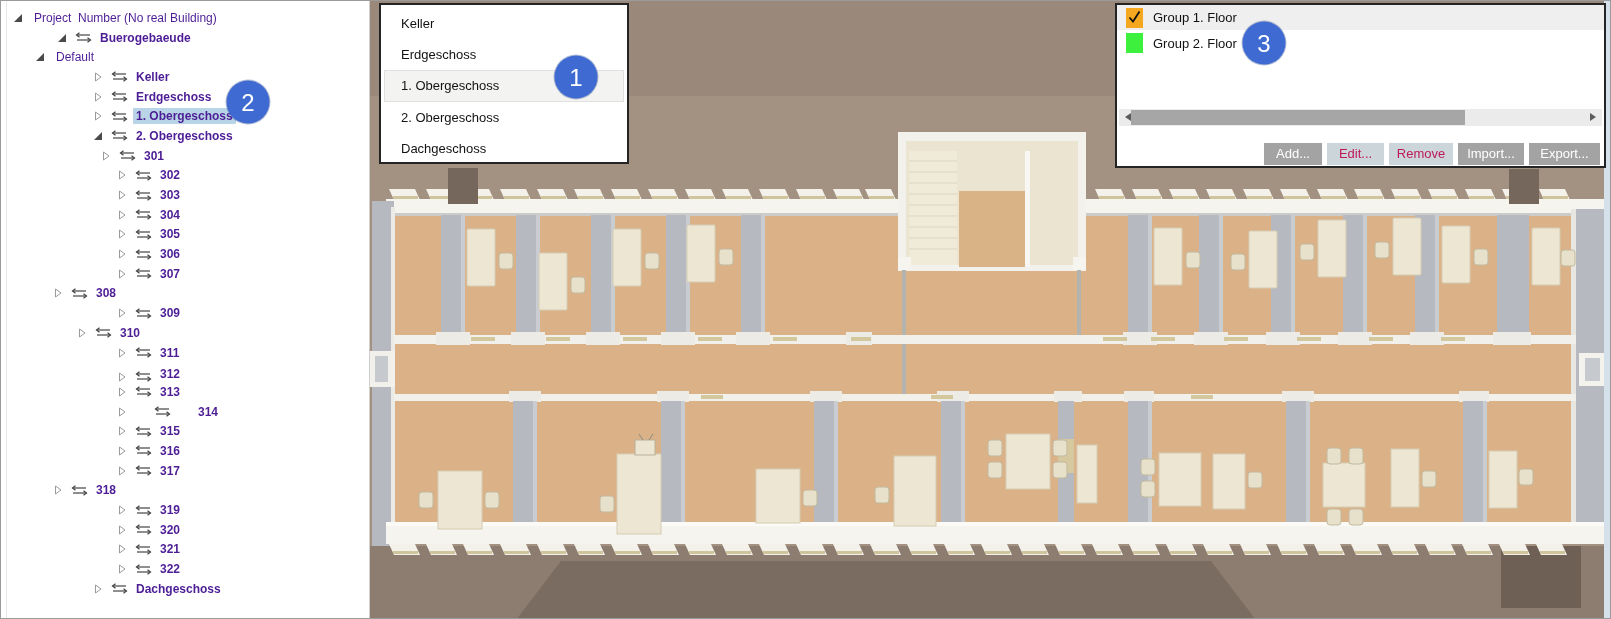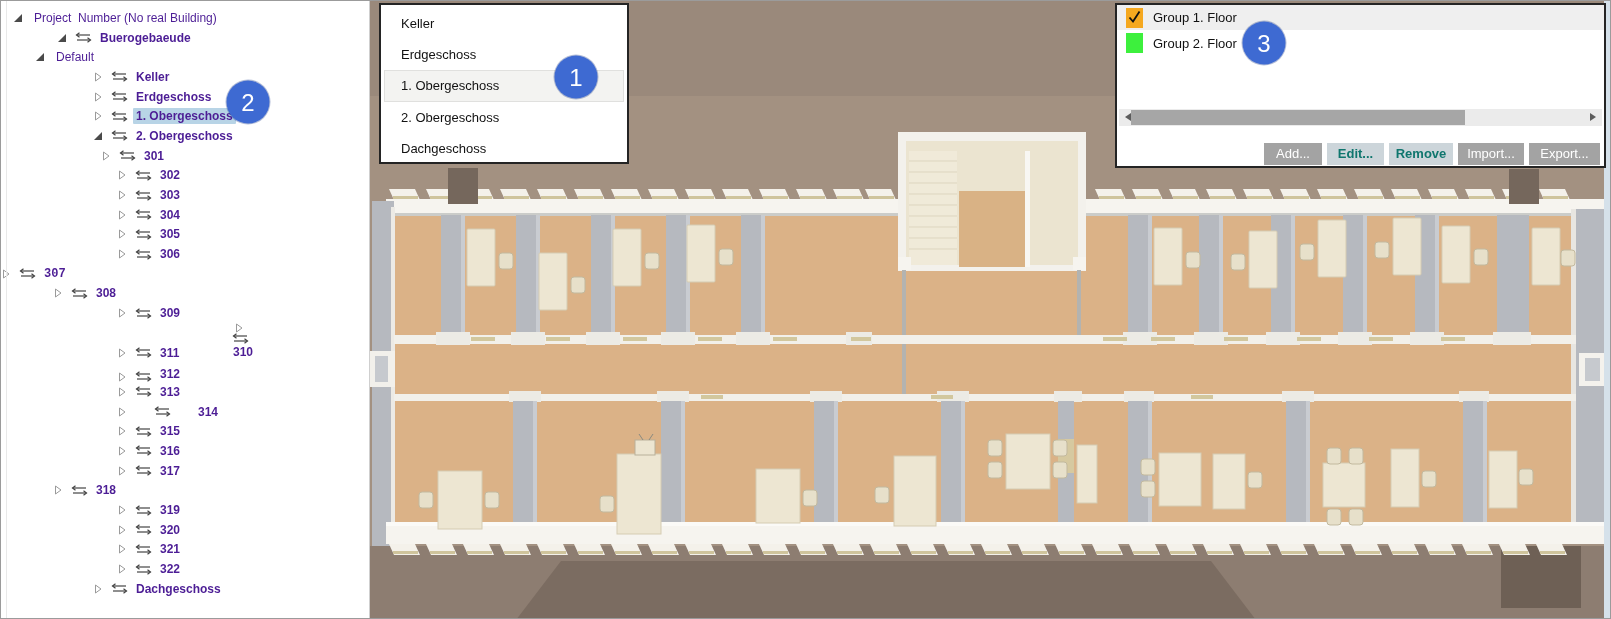--- a/index.html
+++ b/index.html
@@ -36,21 +36,21 @@
   .grow.hl{background:#efefef;}
   .gcheck{width:17px;height:20px;margin-left:9px;margin-right:10px;flex:0 0 auto;
     display:flex;align-items:center;justify-content:center;}
   .glabel{font-size:13px;color:#111;}
   .gscroll{position:absolute;left:2px;right:2px;top:104px;height:17px;background:#ebebeb;}
   .garrow-left{position:absolute;left:2px;top:4px;width:0;height:0;border:4px solid transparent;border-right:6px solid #5c5c5c;}
   .garrow-right{position:absolute;right:2px;top:4px;width:0;height:0;border:4px solid transparent;border-left:6px solid #5c5c5c;}
   .gthumb{position:absolute;left:12px;top:1px;bottom:1px;width:334px;background:#a6a6a6;}
   .gbuttons{position:absolute;right:4px;bottom:1px;display:flex;gap:5px;}
   .gbtn{height:22px;line-height:22px;text-align:center;font-size:13px;color:#fff;background:#a3a3a3;cursor:default;}
-  .gbtn.disabled{background:#ccd5da;color:#0f766e;font-weight:bold;}
+  .gbtn.disabled{background:#ccd5da;color:#be185d;}
 
   
   .callout{position:absolute;width:43px;height:43px;border-radius:50%;background:#3e6ad2;
     color:#fff;display:flex;align-items:center;justify-content:center;font-size:24px;
     transform:translate(-50%,-50%);z-index:3;box-shadow:0 0 0 1px rgba(38,66,140,.35);}
 </style>
 </head>
 <body>
 
 <div class="screenshot">
@@ -480,21 +480,21 @@
           <span class="swapicon">
             <svg width="17" height="11" viewBox="0 0 17 11">
               <path d="M4.5 0.8 L1.5 3 L4.5 5.2" fill="none" stroke="#444" stroke-width="1.2"></path>
               <line x1="1.8" y1="3" x2="15" y2="3" stroke="#444" stroke-width="1.2"></line>
               <path d="M12.5 5.8 L15.5 8 L12.5 10.2" fill="none" stroke="#444" stroke-width="1.2"></path>
               <line x1="2" y1="8" x2="15.2" y2="8" stroke="#444" stroke-width="1.2"></line>
             </svg>
           </span>
           <span class="tlabel b">306</span>
         </div>
-        <div class="trow" style=" font-family: Liberation Mono, monospace;">
+        <div class="trow" style="padding-left: 116px;">
           <span class="expander">
             <svg width="10" height="10" viewBox="0 0 10 10">
               <polygon points="2.5,1 8,5 2.5,9" fill="#ffffff" stroke="#9a9a9a"></polygon>
             </svg>
           </span>
           <span class="swapicon">
             <svg width="17" height="11" viewBox="0 0 17 11">
               <path d="M4.5 0.8 L1.5 3 L4.5 5.2" fill="none" stroke="#444" stroke-width="1.2"></path>
               <line x1="1.8" y1="3" x2="15" y2="3" stroke="#444" stroke-width="1.2"></line>
               <path d="M12.5 5.8 L15.5 8 L12.5 10.2" fill="none" stroke="#444" stroke-width="1.2"></path>
@@ -528,21 +528,21 @@
           <span class="swapicon">
             <svg width="17" height="11" viewBox="0 0 17 11">
               <path d="M4.5 0.8 L1.5 3 L4.5 5.2" fill="none" stroke="#444" stroke-width="1.2"></path>
               <line x1="1.8" y1="3" x2="15" y2="3" stroke="#444" stroke-width="1.2"></line>
               <path d="M12.5 5.8 L15.5 8 L12.5 10.2" fill="none" stroke="#444" stroke-width="1.2"></path>
               <line x1="2" y1="8" x2="15.2" y2="8" stroke="#444" stroke-width="1.2"></line>
             </svg>
           </span>
           <span class="tlabel b">309</span>
         </div>
-        <div class="trow" style="padding-left: 116px; flex-direction: column;">
+        <div class="trow" style="padding-left: 76px;">
           <span class="expander">
             <svg width="10" height="10" viewBox="0 0 10 10">
               <polygon points="2.5,1 8,5 2.5,9" fill="#ffffff" stroke="#9a9a9a"></polygon>
             </svg>
           </span>
           <span class="swapicon">
             <svg width="17" height="11" viewBox="0 0 17 11">
               <path d="M4.5 0.8 L1.5 3 L4.5 5.2" fill="none" stroke="#444" stroke-width="1.2"></path>
               <line x1="1.8" y1="3" x2="15" y2="3" stroke="#444" stroke-width="1.2"></line>
               <path d="M12.5 5.8 L15.5 8 L12.5 10.2" fill="none" stroke="#444" stroke-width="1.2"></path>

